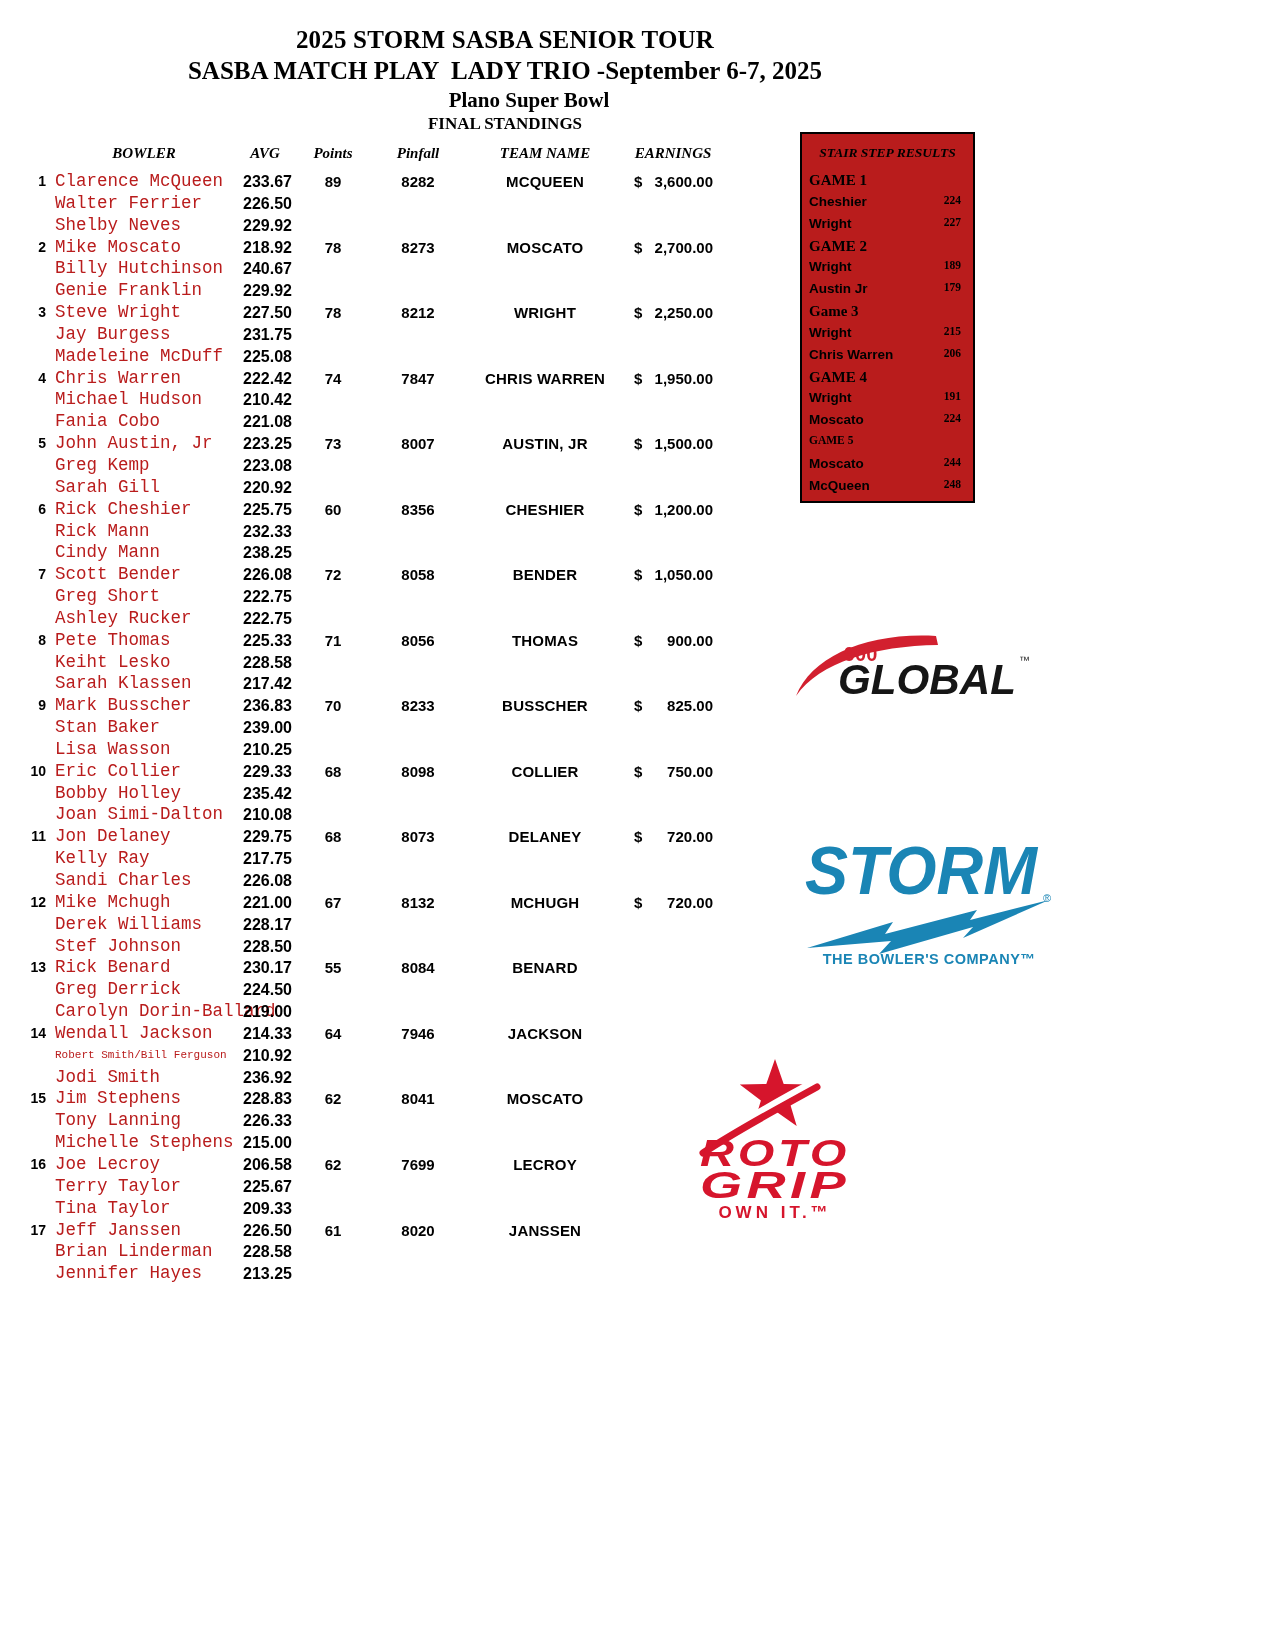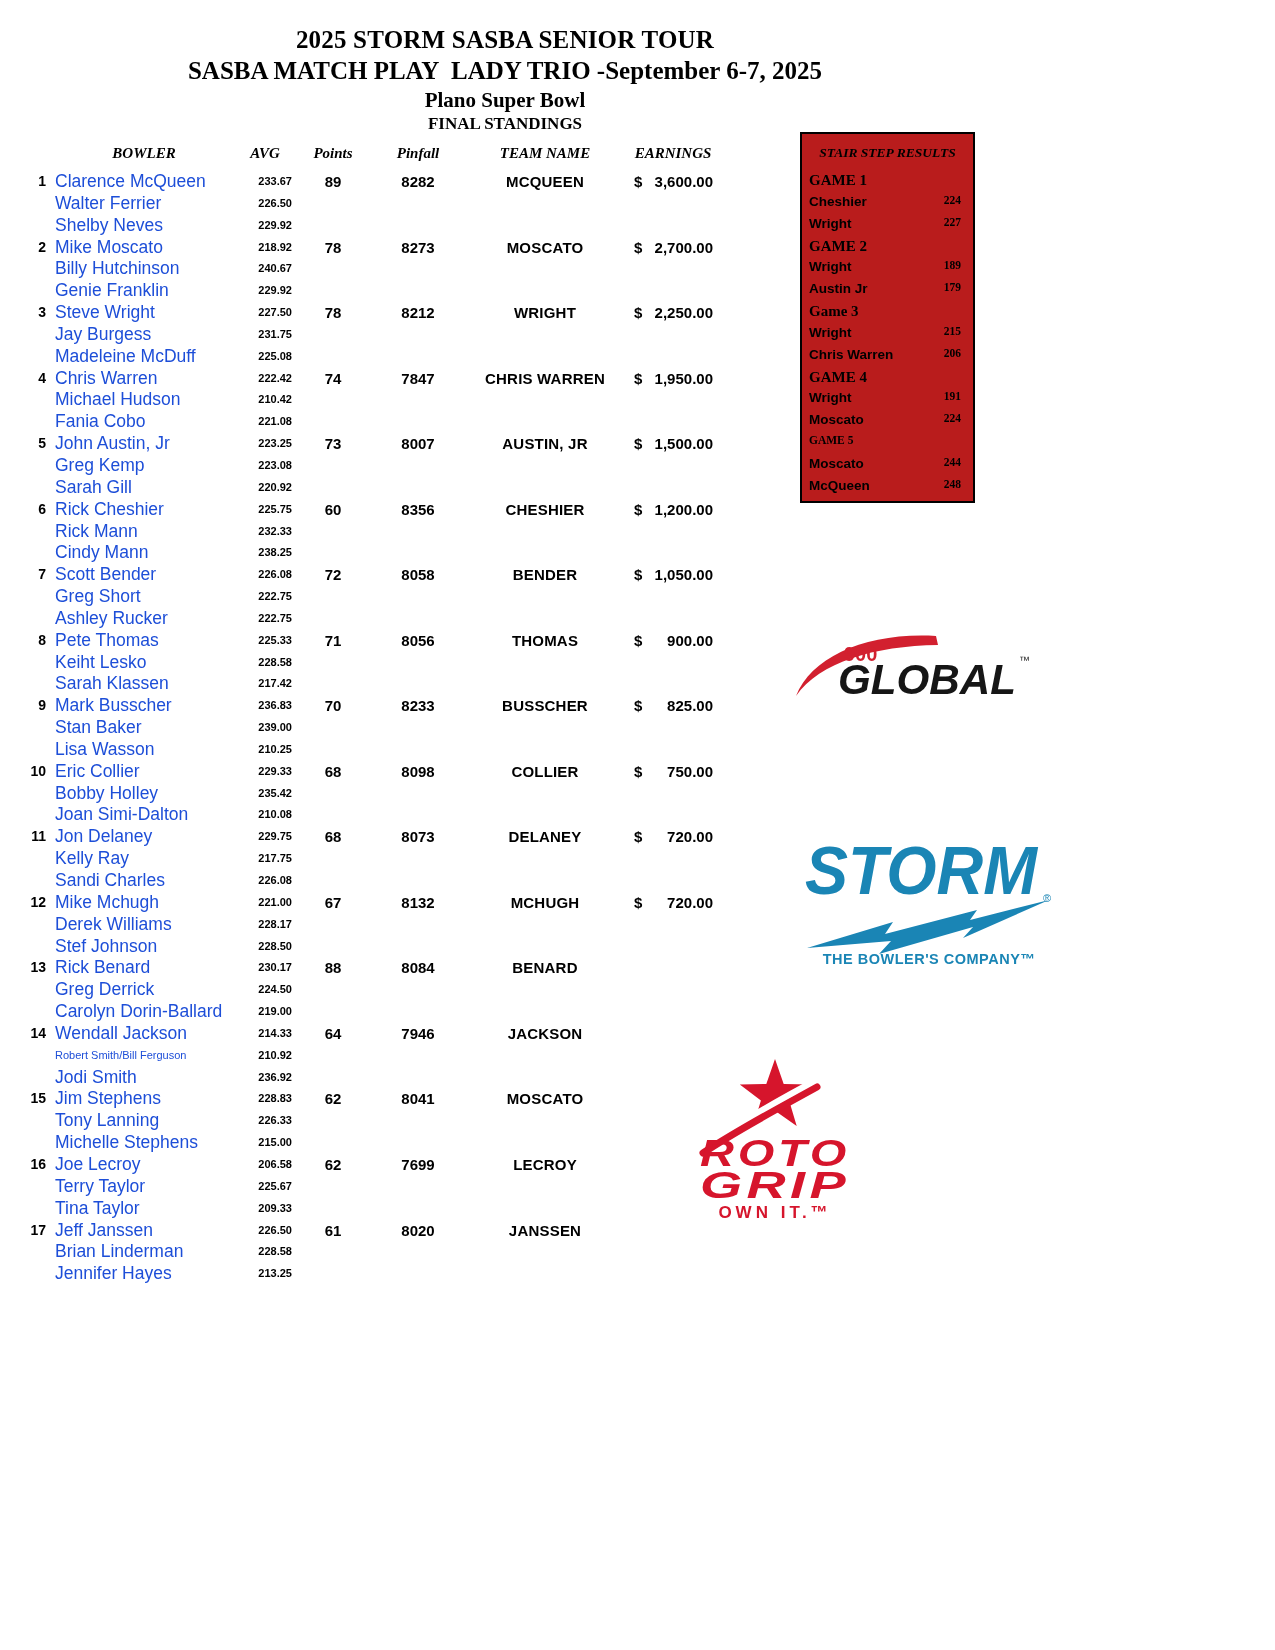--- a/index.html
+++ b/index.html
@@ -3,41 +3,41 @@
 <meta charset="utf-8">
 <style>
   html,body{margin:0;padding:0;background:#fff;}
   .page{position:relative;width:1275px;height:1650px;background:#ffffff;
         font-family:"Liberation Sans",sans-serif;color:#000;overflow:hidden;}
 
   
   .title-wrap{position:absolute;left:0;top:0;width:1010px;text-align:center;}
   .t1{position:absolute;top:26px;left:0;width:100%;font:bold 25px "Liberation Serif",serif;letter-spacing:.2px;}
   .t2{position:absolute;top:57px;left:0;width:100%;font:bold 25px "Liberation Serif",serif;white-space:pre;}
-  .t3{position:absolute;top:88px;left:0;width:100%;font:bold 21px "Liberation Serif",serif;}
+  .t3{position:absolute;top:88px;left:0;width:100%;font:bold 21px "Liberation Serif",serif;padding-left:24px;}
   .t4{position:absolute;top:114px;left:0;width:100%;font:bold 17px "Liberation Serif",serif;}
 
   
   .col-head{position:absolute;top:145px;height:22px;line-height:22px;
             font:bold italic 15px "Liberation Serif",serif;text-align:center;}
   .h-bowler{left:88px;width:112px;}
   .h-avg{left:235px;width:60px;}
   .h-points{left:303px;width:60px;}
   .h-pinfall{left:385px;width:66px;}
   .h-team{left:465px;width:160px;}
   .h-earn{left:625px;width:96px;}
 
   
   .rows{position:absolute;left:0;top:171px;width:1000px;}
   .row{position:relative;height:21.85px;line-height:21.85px;}
   .row span{position:absolute;white-space:nowrap;}
   .c-rank{left:24px;width:22px;text-align:right;font-weight:bold;font-size:14px;}
-  .c-name{left:55px;font-size:17.5px;color:#1d4ed8;}
+  .c-name{left:55px;font-size:17.5px;color:#b91c1c;font-family:Liberation Mono, monospace;}
   .c-name.small{font-size:11px;line-height:21.85px;}
-  .c-avg{left:232px;width:60px;text-align:right;font-weight:bold;font-size:11px;}
+  .c-avg{left:232px;width:60px;text-align:right;font-weight:bold;font-size:16px;}
   .c-pts{left:303px;width:60px;text-align:center;font-weight:bold;font-size:15px;}
   .c-pin{left:385px;width:66px;text-align:center;font-weight:bold;font-size:15px;}
   .c-team{left:465px;width:160px;text-align:center;font-weight:bold;font-size:15px;letter-spacing:.2px;}
   .c-cur{left:634px;font-weight:bold;font-size:15px;}
   .c-amt{left:641px;width:72px;text-align:right;font-weight:bold;font-size:15px;}
 
   
   .stair-box{position:absolute;left:800px;top:132px;width:171px;height:367px;
              border:2.5px solid #000;background:#b91c1c;}
   .stair-title{position:absolute;top:11px;left:0;width:100%;text-align:center;
@@ -433,21 +433,21 @@
       <span class="c-pts"></span>
       <span class="c-pin"></span>
       <span class="c-team"></span>
       <span class="c-cur"></span>
       <span class="c-amt"></span>
     </div>
       <div class="row">
       <span class="c-rank">13</span>
       <span class="c-name">Rick Benard</span>
       <span class="c-avg">230.17</span>
-      <span class="c-pts">88</span>
+      <span class="c-pts">55</span>
       <span class="c-pin">8084</span>
       <span class="c-team">BENARD</span>
       <span class="c-cur"></span>
       <span class="c-amt"></span>
     </div>
       <div class="row">
       <span class="c-rank"></span>
       <span class="c-name">Greg Derrick</span>
       <span class="c-avg">224.50</span>
       <span class="c-pts"></span>

